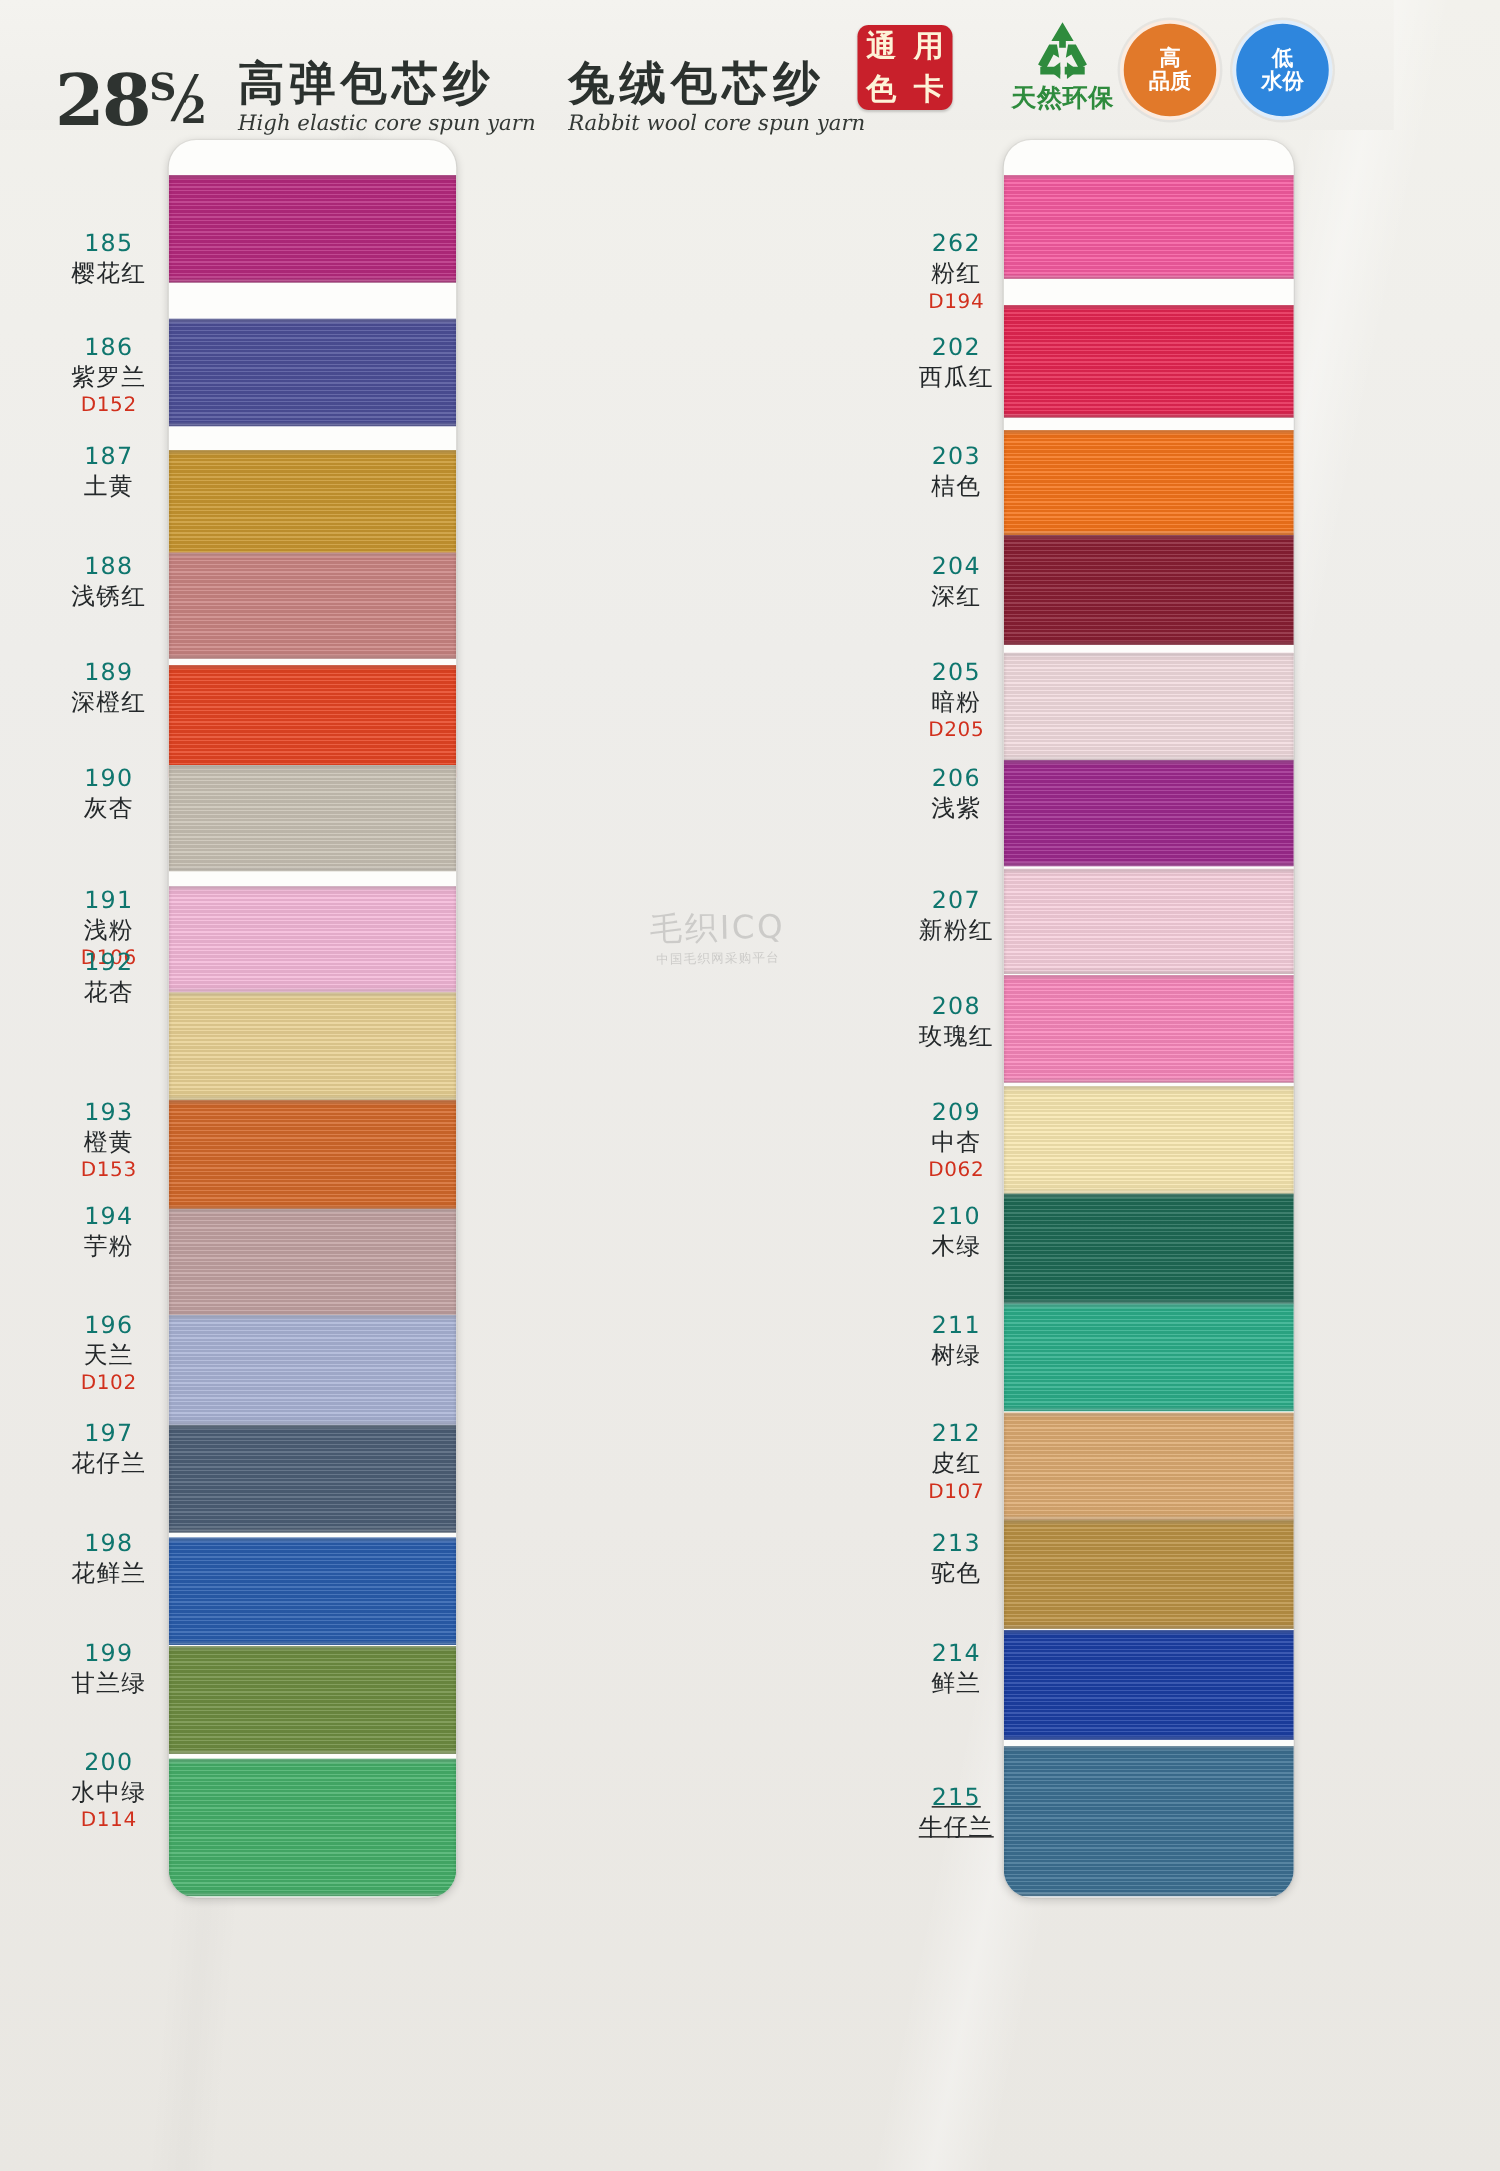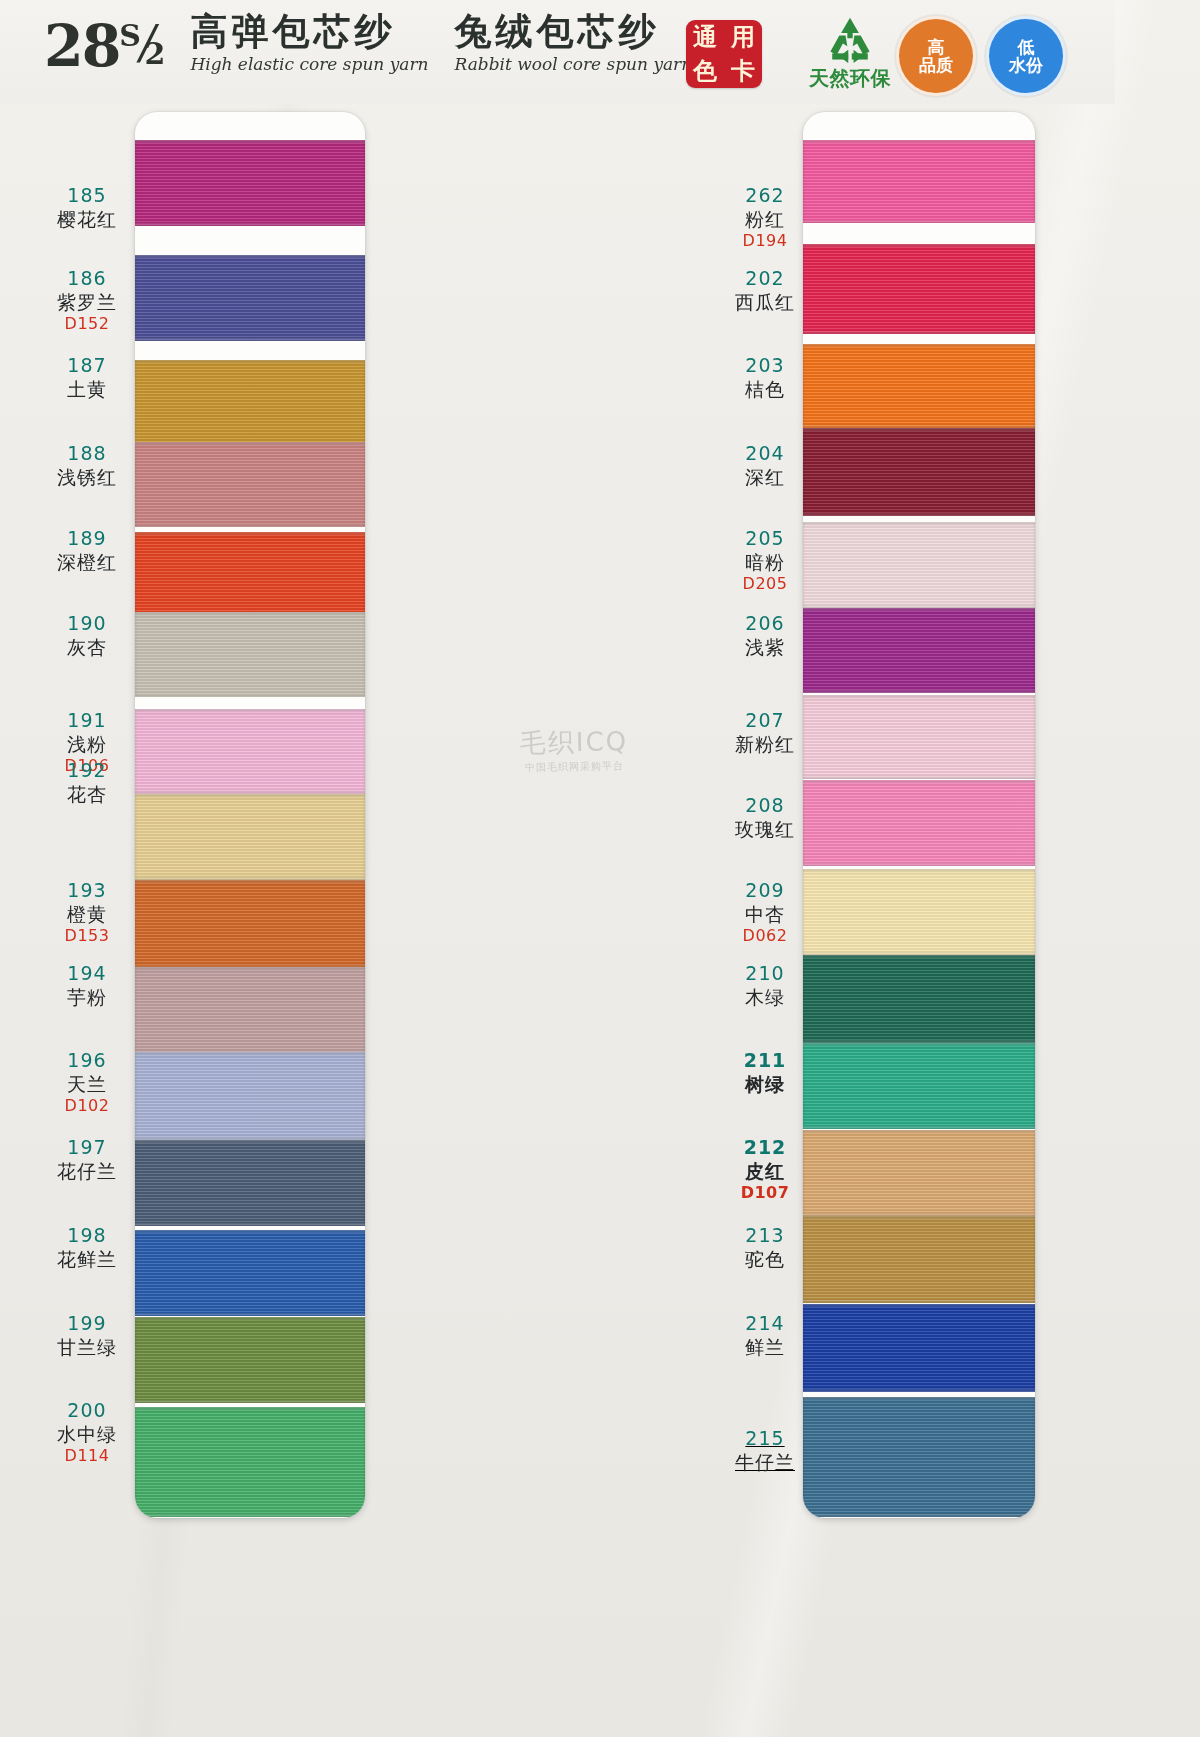--- a/index.html
+++ b/index.html
@@ -32,21 +32,21 @@
   }
   .count-main { font-size: 57px; letter-spacing: -2px; }
   .count-s { font-size: 30px; margin-top: 4px; }
   .count-slash { font-size: 46px; margin-top: 2px; font-style: italic; font-weight: normal; }
   .count-sub { font-size: 30px; margin-top: 22px; margin-left: -10px; }
 
   .name-group { display: flex; flex-direction: column; }
   .cn-name {
     font-family: "DejaVu Serif", "Liberation Serif", serif;
     font-size: 37px; font-weight: bold; color: #2b312e;
-    letter-spacing: 4px; line-height: 1.05;
+    letter-spacing: 4px; line-height: 1.05; margin-top: 35px;
   }
   .en-name {
     font-family: "DejaVu Serif", "Liberation Serif", serif;
     font-size: 17px; font-style: italic; color: #333835;
     letter-spacing: 0px; margin-top: 3px;
   }
 
   
   #badge-universal {
     position: absolute; left: 686px; top: 20px;
@@ -339,25 +339,25 @@
       </div>
       <div class="label" style="top: 775px;">
         <div class="num">209</div>
         <div class="cn">中杏</div>
         <div class="code">D062</div>
       </div>
       <div class="label" style="top: 858px;">
         <div class="num">210</div>
         <div class="cn">木绿</div>
       </div>
-      <div class="label" style="top: 945px; font-weight: bold;">
+      <div class="label" style="top: 945px;">
         <div class="num">211</div>
         <div class="cn">树绿</div>
       </div>
-      <div class="label" style="top: 1032px; font-weight: bold;">
+      <div class="label" style="top: 1032px;">
         <div class="num">212</div>
         <div class="cn">皮红</div>
         <div class="code">D107</div>
       </div>
       <div class="label" style="top: 1120px;">
         <div class="num">213</div>
         <div class="cn">驼色</div>
       </div>
       <div class="label" style="top: 1208px;">
         <div class="num">214</div>

